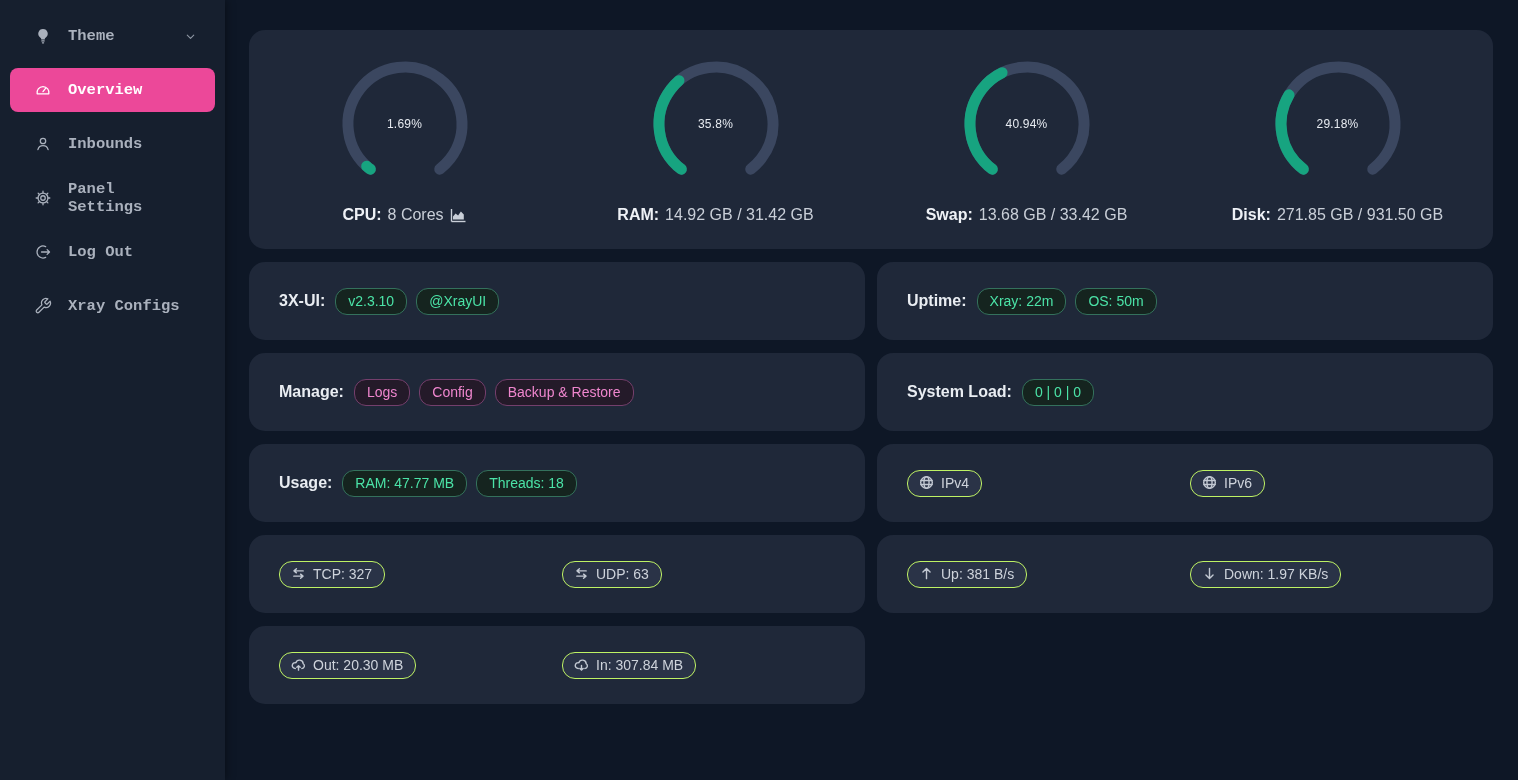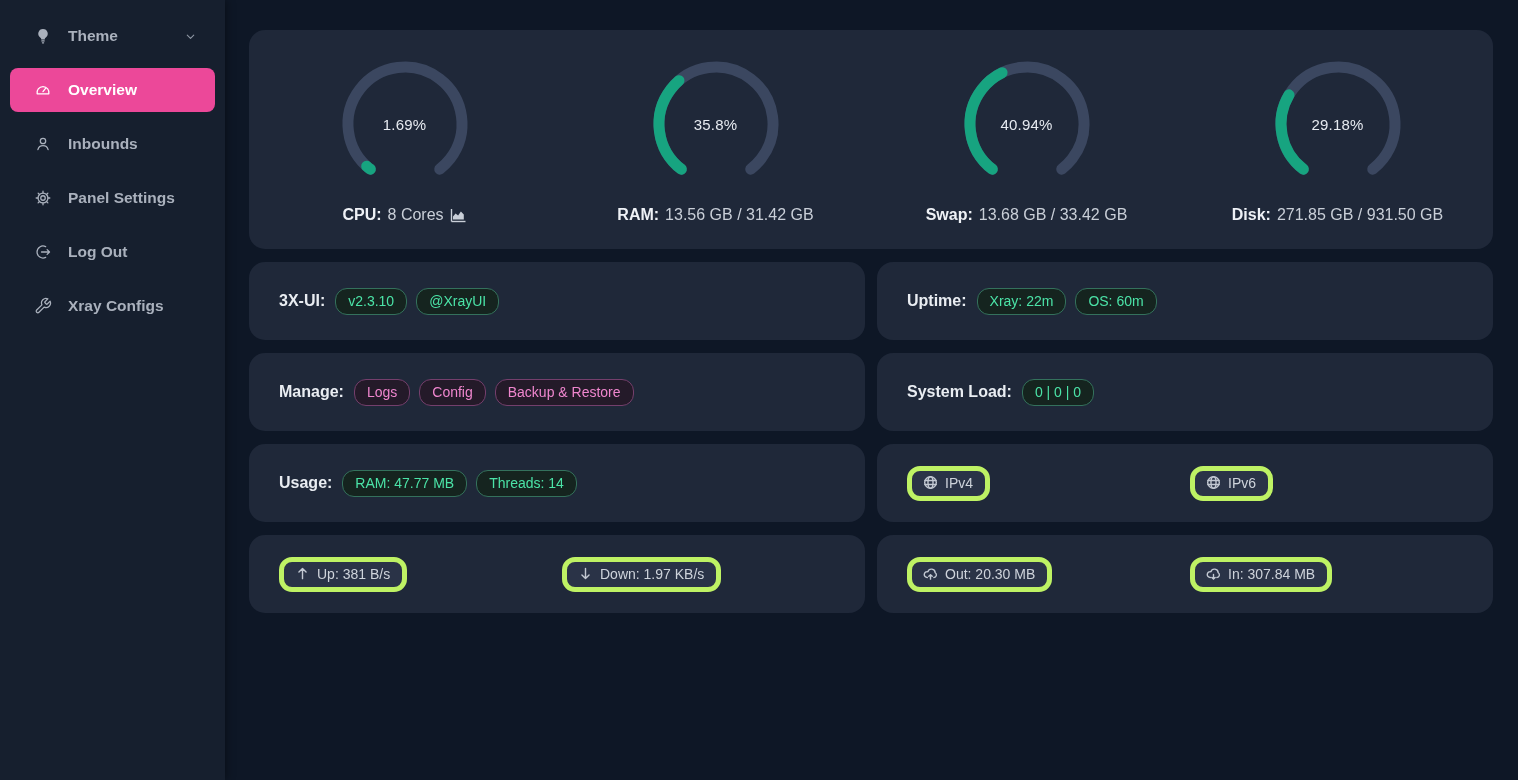--- a/index.html
+++ b/index.html
@@ -17,21 +17,21 @@
     padding-top: 14px;
     flex-shrink: 0;
     box-shadow: 2px 0 8px rgba(0,0,0,0.35);
   }
   .nav-item {
     height: 44px; margin: 0 10px 10px 10px;
     display: flex; align-items: center;
     gap: 16px; padding: 0 18px 0 24px;
     border-radius: 8px;
     color: #aab1bd; font-weight: 700; font-size: 15.5px;
-    cursor: pointer; user-select: none;
+    cursor: pointer; user-select: none; font-family: Liberation Mono, monospace;
   }
   .nav-item svg { flex-shrink: 0; }
   .nav-item.active { background: #ec4899; color: #ffffff; }
   .nav-item .spacer { flex: 1; }
   .nav-icon { width: 18px; height: 18px; stroke: currentColor; fill: none;
     stroke-width: 1.7; stroke-linecap: round; stroke-linejoin: round; }
   .nav-icon.filled { fill: currentColor; stroke: none; }
   .chev { width: 13px; height: 13px; stroke: #8e96a3; fill: none; stroke-width: 2;
     stroke-linecap: round; stroke-linejoin: round; }
 
@@ -44,21 +44,21 @@
     height: 219px; display: flex; align-items: flex-start;
     justify-content: space-around; padding-top: 28px; margin-bottom: 13px;
   }
   .gauge { flex: 1; display: flex; flex-direction: column; align-items: center; }
   .gauge-wrap { position: relative; width: 132px; height: 132px; }
   .gauge-wrap svg { display: block; }
   .arc-track { stroke: #3b4760; fill: none; stroke-linecap: round; }
   .arc-fill  { stroke: #17a480; fill: none; stroke-linecap: round; }
   .gauge-pct {
     position: absolute; inset: 0; display: flex; align-items: center; justify-content: center;
-    font-size: 15px; color: #e6eaf0; letter-spacing: 0.2px;
+    font-size: 12px; color: #e6eaf0; letter-spacing: 0.2px;
   }
   .gauge-label { margin-top: 16px; font-size: 16px; color: #c9cfd8;
     display: flex; align-items: center; gap: 6px; }
   .gauge-label b { color: #eef1f6; font-weight: 700; }
   .chart-icon { width: 17px; height: 15px; color: #c9cfd8; cursor: pointer; }
 
   
   .info-grid {
     display: grid; grid-template-columns: 1fr 1fr;
     column-gap: 12px; row-gap: 13px;
@@ -75,21 +75,21 @@
   }
   .tag.green { color: #4be3a7; border-color: #34715c; background: #15241f; }
   .tag.pink  { color: #ef86ce; border-color: #743f6c; background: #241a29; }
   .tag[data-interactable="true"] { cursor: pointer; }
 
   .pill-card { display: grid; grid-template-columns: 1fr 1fr; align-items: center;
     height: 78px; background: #1f2839; border-radius: 16px; padding: 0 20px 0 30px; }
   .pill {
     justify-self: start; display: inline-flex; align-items: center; gap: 7px;
     font-size: 14px; color: #ced3db; padding: 4px 12px 5px 11px;
-    border-radius: 13px; border: 5px solid #bef264; background: #2a3347;
+    border-radius: 13px; border: 1px solid #bef264; background: #2a3347;
     white-space: nowrap; user-select: none;
   }
   .pill svg { width: 15px; height: 15px; stroke: #c2c8d2; fill: none;
     stroke-width: 1.5; stroke-linecap: round; stroke-linejoin: round; flex-shrink: 0; }
 </style>
 </head>
 <body>
 
 <aside class="sidebar" data-interactable="false">
   <div class="nav-item" data-interactable="true">
@@ -172,21 +172,21 @@
     <div class="gauge" data-interactable="false">
       <div class="gauge-wrap">
         <svg viewBox="0 0 132 132" width="132" height="132" data-interactable="false">
           <circle class="arc-track" cx="66" cy="66" r="57" stroke-width="11" pathLength="360" stroke-dasharray="285 75" transform="rotate(127.5 66 66)"></circle>
           <circle class="arc-fill" cx="66" cy="66" r="57" stroke-width="11" pathLength="360" stroke-dasharray="102.03 257.97" transform="rotate(127.5 66 66)"></circle>
         </svg>
         <div class="gauge-pct" data-interactable="false">35.8%</div>
       </div>
       <div class="gauge-label" data-interactable="false">
         <b data-interactable="false">RAM:</b>
-        <span data-interactable="false">13.56 GB / 31.42 GB</span>
+        <span data-interactable="false">14.92 GB / 31.42 GB</span>
       </div>
     </div>
 
     <div class="gauge" data-interactable="false">
       <div class="gauge-wrap">
         <svg viewBox="0 0 132 132" width="132" height="132" data-interactable="false">
           <circle class="arc-track" cx="66" cy="66" r="57" stroke-width="11" pathLength="360" stroke-dasharray="285 75" transform="rotate(127.5 66 66)"></circle>
           <circle class="arc-fill" cx="66" cy="66" r="57" stroke-width="11" pathLength="360" stroke-dasharray="116.679 243.321" transform="rotate(127.5 66 66)"></circle>
         </svg>
         <div class="gauge-pct" data-interactable="false">40.94%</div>
@@ -217,42 +217,42 @@
         <span class="card-label" data-interactable="false">3X-UI:</span>
         <div class="tag-wrap" data-interactable="false">
           <span class="tag green" data-interactable="true">v2.3.10</span>
           <span class="tag green" data-interactable="true">@XrayUI</span>
         </div>
       </div>
       <div data-interactable="false" class="info-card">
         <span class="card-label" data-interactable="false">Uptime:</span>
         <div class="tag-wrap" data-interactable="false">
           <span class="tag green" data-interactable="false">Xray: 22m</span>
-          <span class="tag green" data-interactable="false">OS: 60m</span>
+          <span class="tag green" data-interactable="false">OS: 50m</span>
         </div>
       </div>
       <div data-interactable="false" class="info-card">
         <span class="card-label" data-interactable="false">Manage:</span>
         <div class="tag-wrap" data-interactable="false">
           <span class="tag pink" data-interactable="true">Logs</span>
           <span class="tag pink" data-interactable="true">Config</span>
           <span class="tag pink" data-interactable="true">Backup &amp; Restore</span>
         </div>
       </div>
       <div data-interactable="false" class="info-card">
         <span class="card-label" data-interactable="false">System Load:</span>
         <div class="tag-wrap" data-interactable="false">
           <span class="tag green" data-interactable="false">0 | 0 | 0</span>
         </div>
       </div>
       <div data-interactable="false" class="info-card">
         <span class="card-label" data-interactable="false">Usage:</span>
         <div class="tag-wrap" data-interactable="false">
           <span class="tag green" data-interactable="false">RAM: 47.77 MB</span>
-          <span class="tag green" data-interactable="false">Threads: 14</span>
+          <span class="tag green" data-interactable="false">Threads: 18</span>
         </div>
       </div>
       <div data-interactable="false" class="pill-card">
         <span class="pill" data-interactable="true">
           <svg viewBox="0 0 16 16" data-interactable="false">
             <circle cx="8" cy="8" r="6.2"></circle>
             <ellipse cx="8" cy="8" rx="2.7" ry="6.2"></ellipse>
             <path d="M2 5.8h12 M2 10.2h12"></path>
           </svg>
           <span data-interactable="false">IPv4</span>
@@ -262,20 +262,34 @@
             <circle cx="8" cy="8" r="6.2"></circle>
             <ellipse cx="8" cy="8" rx="2.7" ry="6.2"></ellipse>
             <path d="M2 5.8h12 M2 10.2h12"></path>
           </svg>
           <span data-interactable="false">IPv6</span>
         </span>
       </div>
       <div data-interactable="false" class="pill-card">
         <span class="pill" data-interactable="false">
           <svg viewBox="0 0 16 16" data-interactable="false">
+            <path d="M13 5.2H3.4 M5.8 2.9 3.2 5.2l2.6 2.1 M3 10.8h9.6 M10.2 8.7l2.6 2.1-2.6 2.3"></path>
+          </svg>
+          <span data-interactable="false">TCP: 327</span>
+        </span>
+        <span class="pill" data-interactable="false">
+          <svg viewBox="0 0 16 16" data-interactable="false">
+            <path d="M13 5.2H3.4 M5.8 2.9 3.2 5.2l2.6 2.1 M3 10.8h9.6 M10.2 8.7l2.6 2.1-2.6 2.3"></path>
+          </svg>
+          <span data-interactable="false">UDP: 63</span>
+        </span>
+      </div>
+      <div data-interactable="false" class="pill-card">
+        <span class="pill" data-interactable="false">
+          <svg viewBox="0 0 16 16" data-interactable="false">
             <path d="M8 13.5V3 M4.2 6.4 8 2.7l3.8 3.7"></path>
           </svg>
           <span data-interactable="false">Up: 381 B/s</span>
         </span>
         <span class="pill" data-interactable="false">
           <svg viewBox="0 0 16 16" data-interactable="false">
             <path d="M8 2.5V13 M4.2 9.6 8 13.3l3.8-3.7"></path>
           </svg>
           <span data-interactable="false">Down: 1.97 KB/s</span>
         </span>

